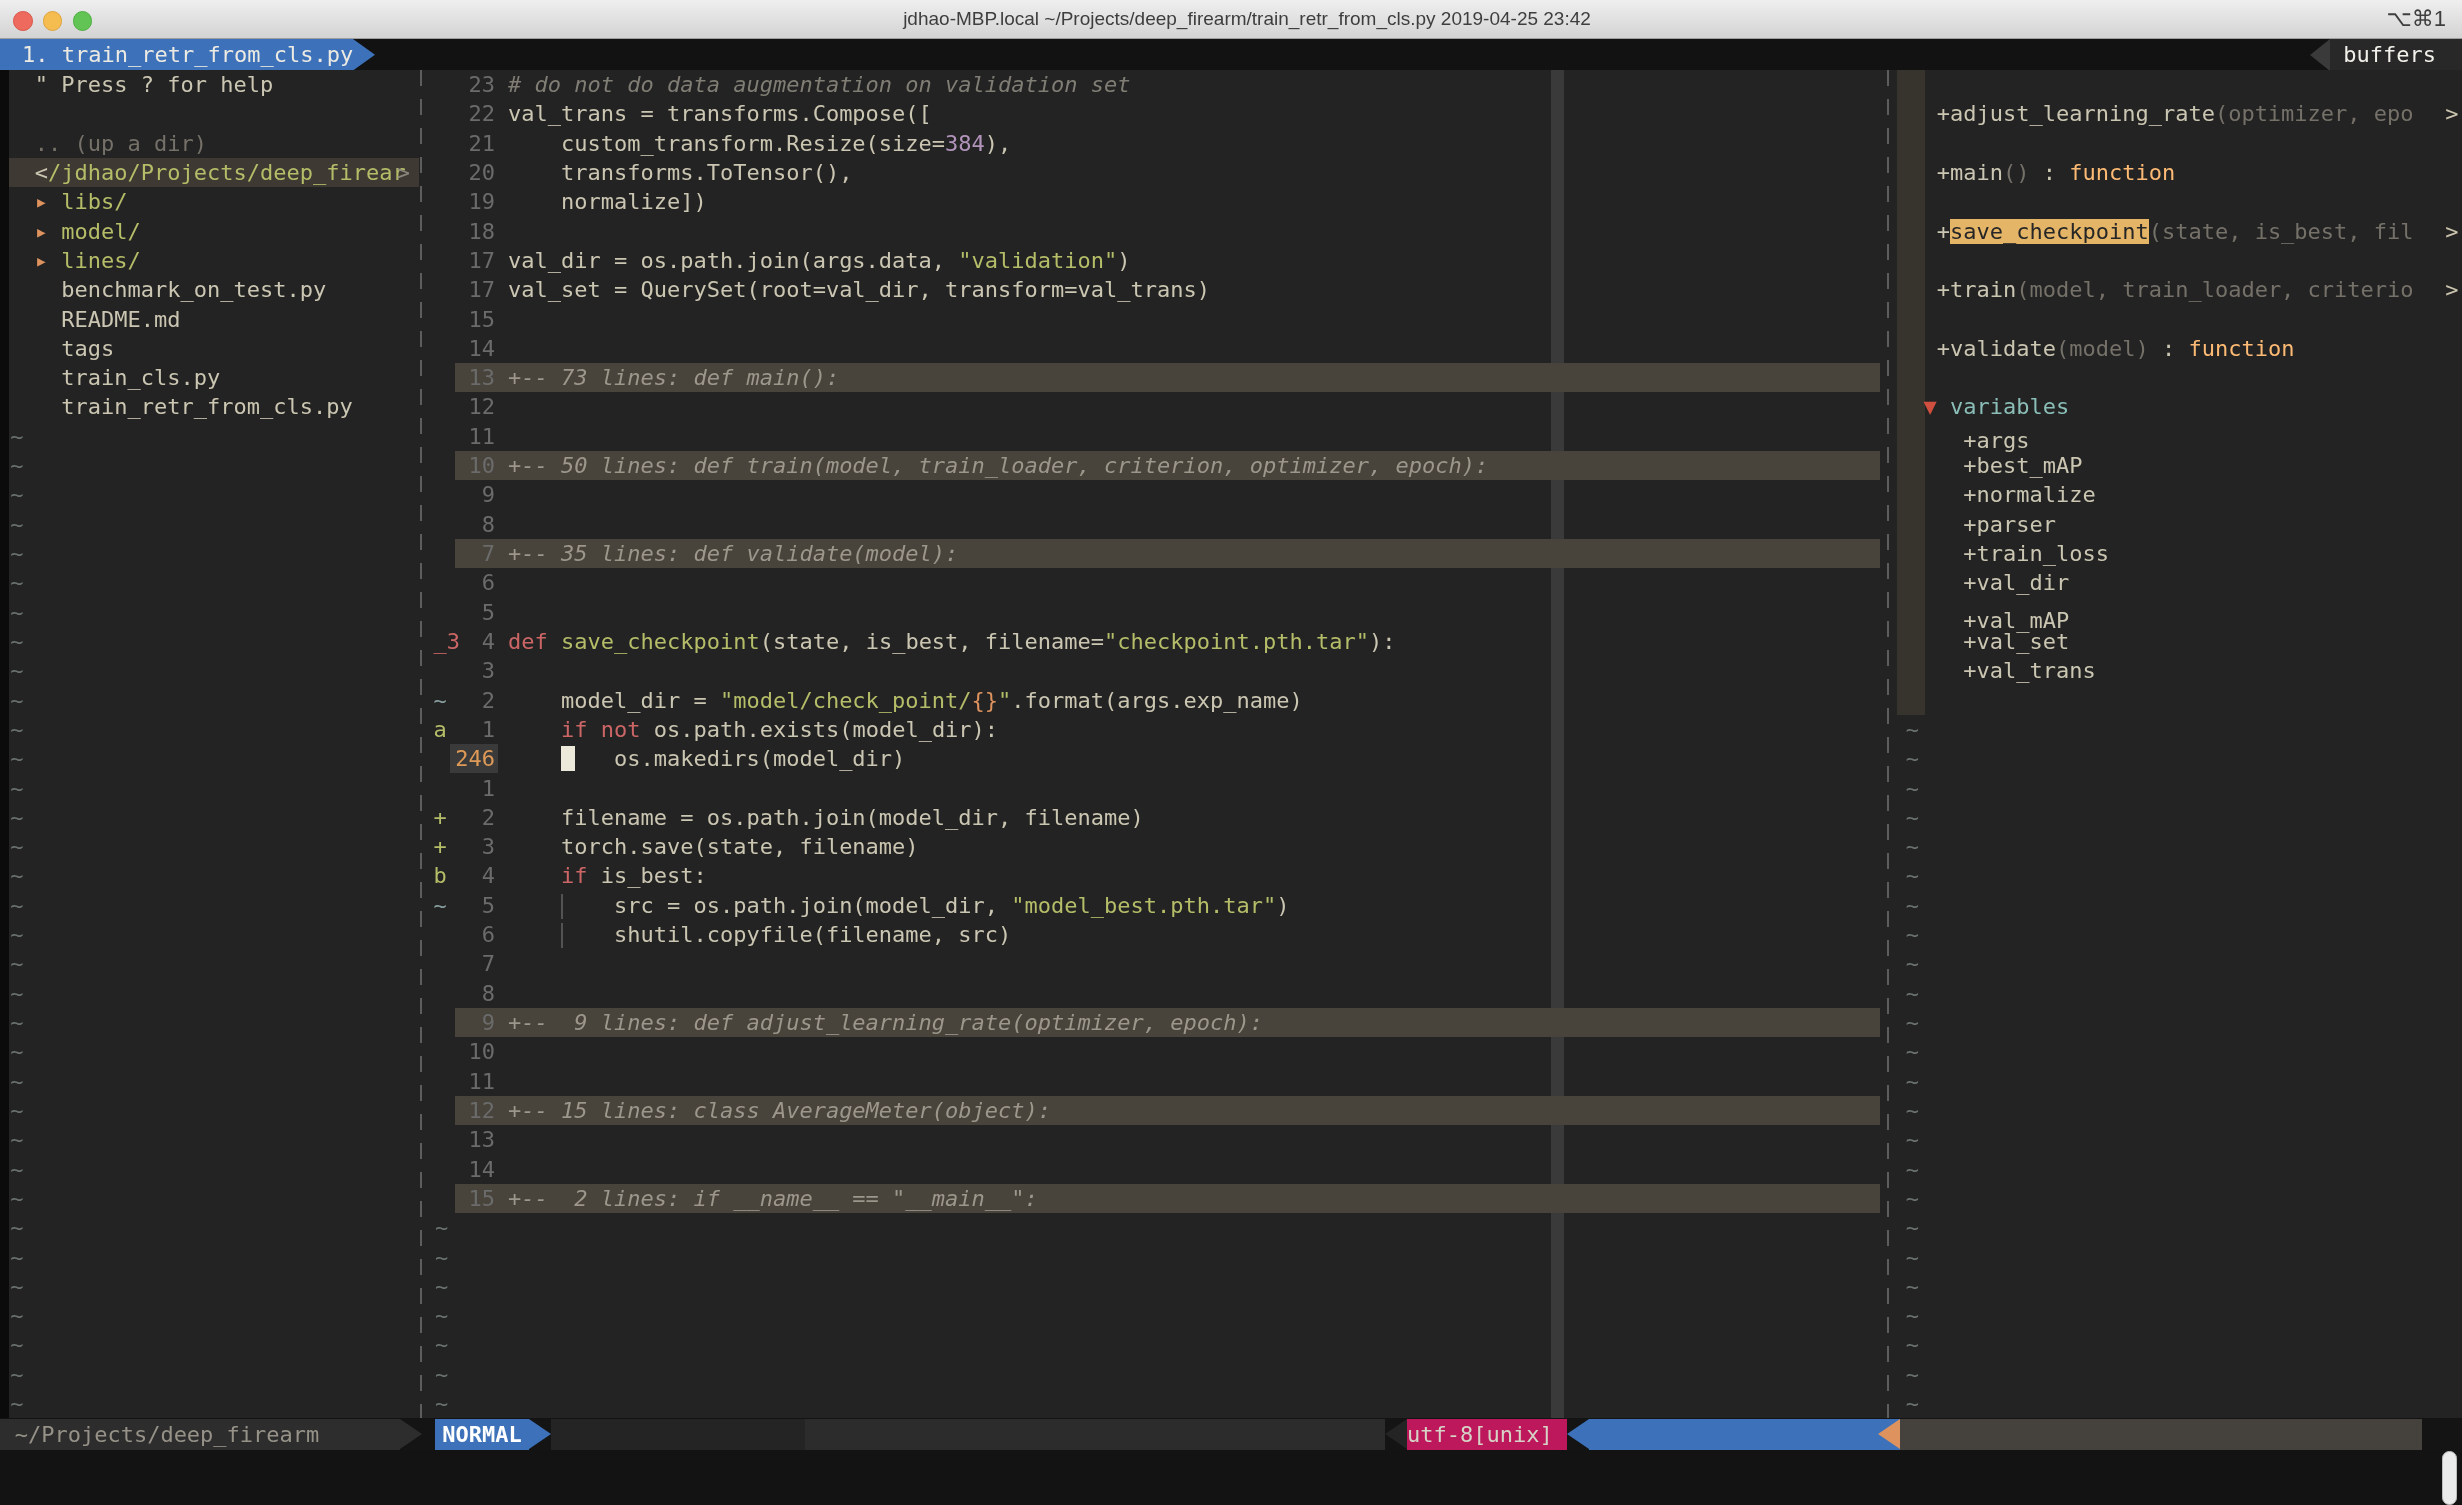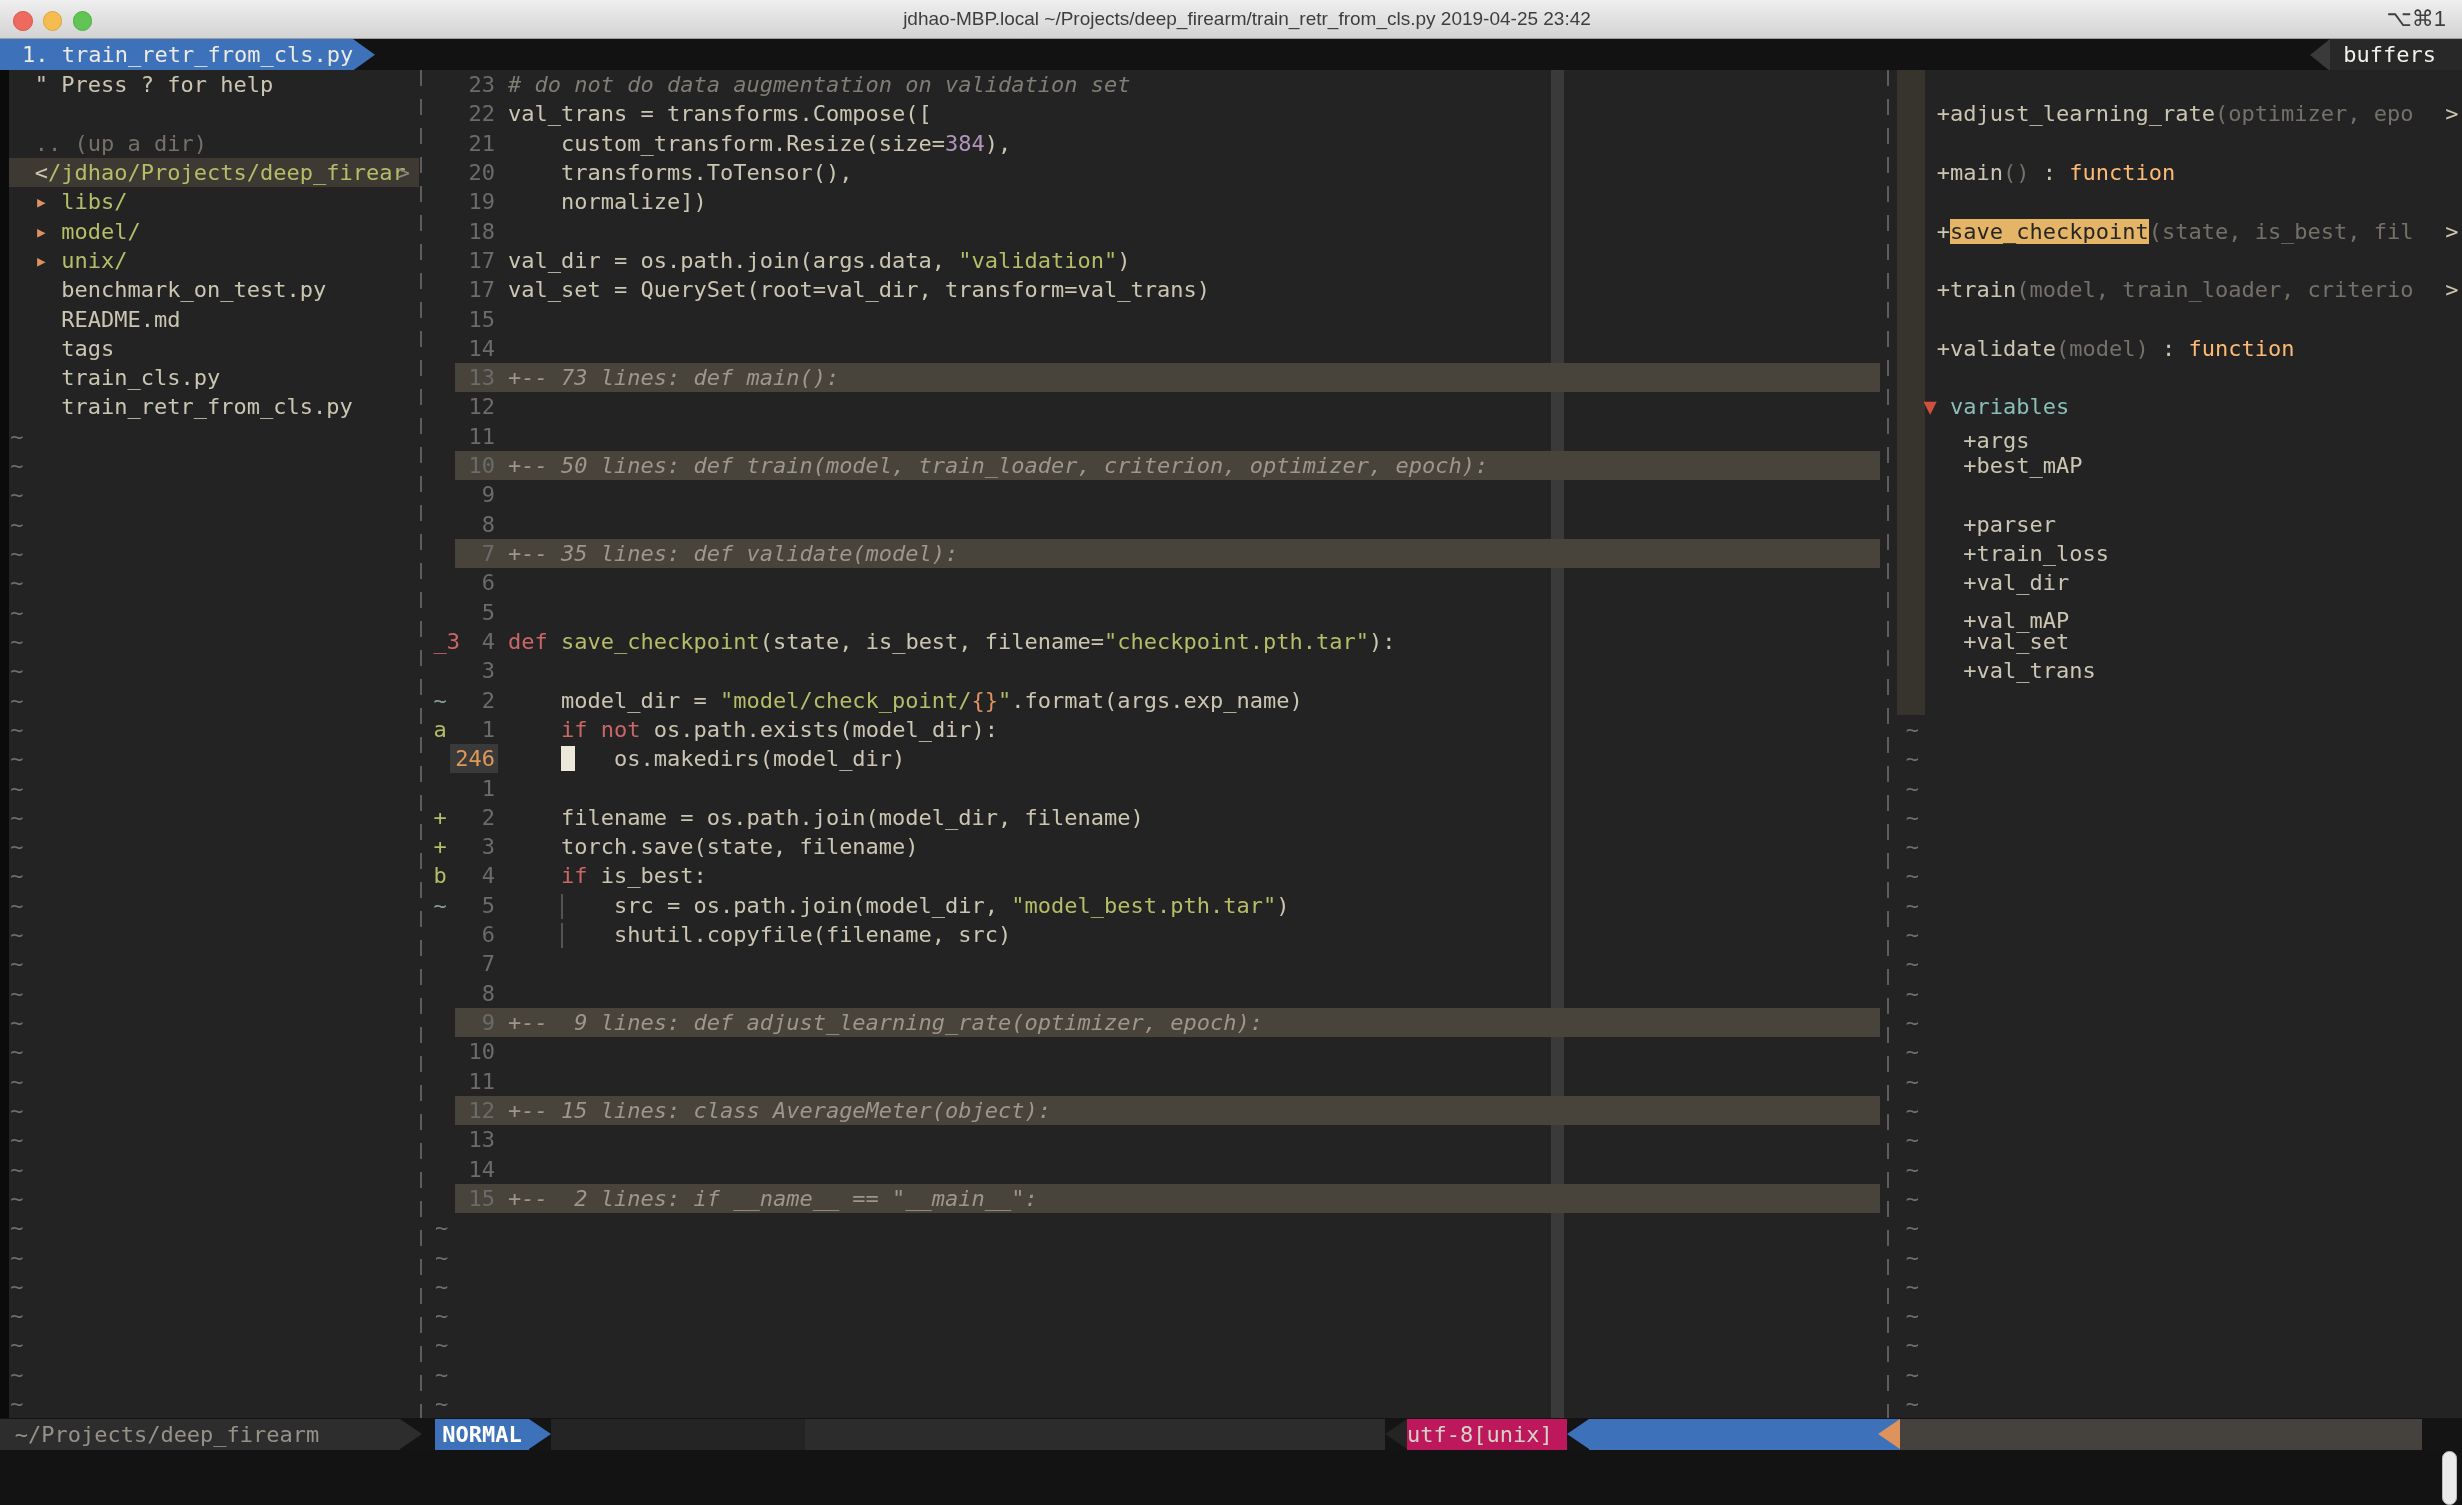--- a/index.html
+++ b/index.html
@@ -95,21 +95,21 @@
 
   <div class="workspace">
     <div class="left-strip"></div>
     <div class="nerdtree">
         <div class="row nrow" style="top: 0px;"><span class="t-fg">" Press ? for help</span></div>
         <div class="row nrow" style="top: 29px;"></div>
         <div class="row nrow" style="top: 59px;"><span class="t-gr">.. (up a dir)</span></div>
         <div class="row nrow hl" style="top: 88px;"><span class="t-fg">&lt;</span><span class="t-pth">/jdhao/Projects/deep_firear</span><span class="ntrunc">&gt;</span></div>
         <div class="row nrow" style="top: 117px;"><span class="t-or">▸ </span><span class="t-dir">libs/</span></div>
         <div class="row nrow" style="top: 147px;"><span class="t-or">▸ </span><span class="t-dir">model/</span></div>
-        <div class="row nrow" style="top: 176px;"><span class="t-or">▸ </span><span class="t-dir">unix/</span></div>
+        <div class="row nrow" style="top: 176px;"><span class="t-or">▸ </span><span class="t-dir">lines/</span></div>
         <div class="row nrow" style="top: 205px;"><span class="t-fg">  benchmark_on_test.py</span></div>
         <div class="row nrow" style="top: 235px;"><span class="t-fg">  README.md</span></div>
         <div class="row nrow" style="top: 264px;"><span class="t-fg">  tags</span></div>
         <div class="row nrow" style="top: 293px;"><span class="t-fg">  train_cls.py</span></div>
         <div class="row nrow" style="top: 322px;"><span class="t-fg">  train_retr_from_cls.py</span></div>
         <div class="row nrow tilde" style="top: 352px; padding-left: 1.5px;">~</div>
         <div class="row nrow tilde" style="top: 381px; padding-left: 1.5px;">~</div>
         <div class="row nrow tilde" style="top: 410px; padding-left: 1.5px;">~</div>
         <div class="row nrow tilde" style="top: 440px; padding-left: 1.5px;">~</div>
         <div class="row nrow tilde" style="top: 469px; padding-left: 1.5px;">~</div>
@@ -203,20 +203,21 @@
         <div class="row grow" style="top: 117px;"></div>
         <div class="row grow" style="top: 147px;"><span class="t-fg">   +</span><span class="t-hl">save_checkpoint</span><span class="t-gr">(state, is_best, fil</span><span class="gtrunc">&gt;</span></div>
         <div class="row grow" style="top: 176px;"></div>
         <div class="row grow" style="top: 205px;"><span class="t-fg">   +train</span><span class="t-gr">(model, train_loader, criterio</span><span class="gtrunc">&gt;</span></div>
         <div class="row grow" style="top: 235px;"></div>
         <div class="row grow" style="top: 264px;"><span class="t-fg">   +validate</span><span class="t-gr">(model)</span><span class="t-fg"> : </span><span class="t-yl">function</span></div>
         <div class="row grow" style="top: 293px;"></div>
         <div class="row grow" style="top: 322px;"><span class="t-fg">  </span><span class="t-tri">▼</span><span class="t-te"> variables</span></div>
         <div class="row grow" style="top: 356px;"><span class="t-fg">     +args</span></div>
         <div class="row grow" style="top: 381px;"><span class="t-fg">     +best_mAP</span></div>
+        <div class="row grow" style="top: 410px;"><span class="t-fg">     +normalize</span></div>
         <div class="row grow" style="top: 440px;"><span class="t-fg">     +parser</span></div>
         <div class="row grow" style="top: 469px;"><span class="t-fg">     +train_loss</span></div>
         <div class="row grow" style="top: 498px;"><span class="t-fg">     +val_dir</span></div>
         <div class="row grow" style="top: 528px; margin-top: 8px;"><span class="t-fg">     +val_mAP</span></div>
         <div class="row grow" style="top: 557px;"><span class="t-fg">     +val_set</span></div>
         <div class="row grow" style="top: 586px;"><span class="t-fg">     +val_trans</span></div>
         <div class="row grow" style="top: 616px;"></div>
         <div class="row grow tilde" style="top: 645px; padding-left: 8.8px;">~</div>
         <div class="row grow tilde" style="top: 674px; padding-left: 8.8px;">~</div>
         <div class="row grow tilde" style="top: 704px; padding-left: 8.8px;">~</div>

